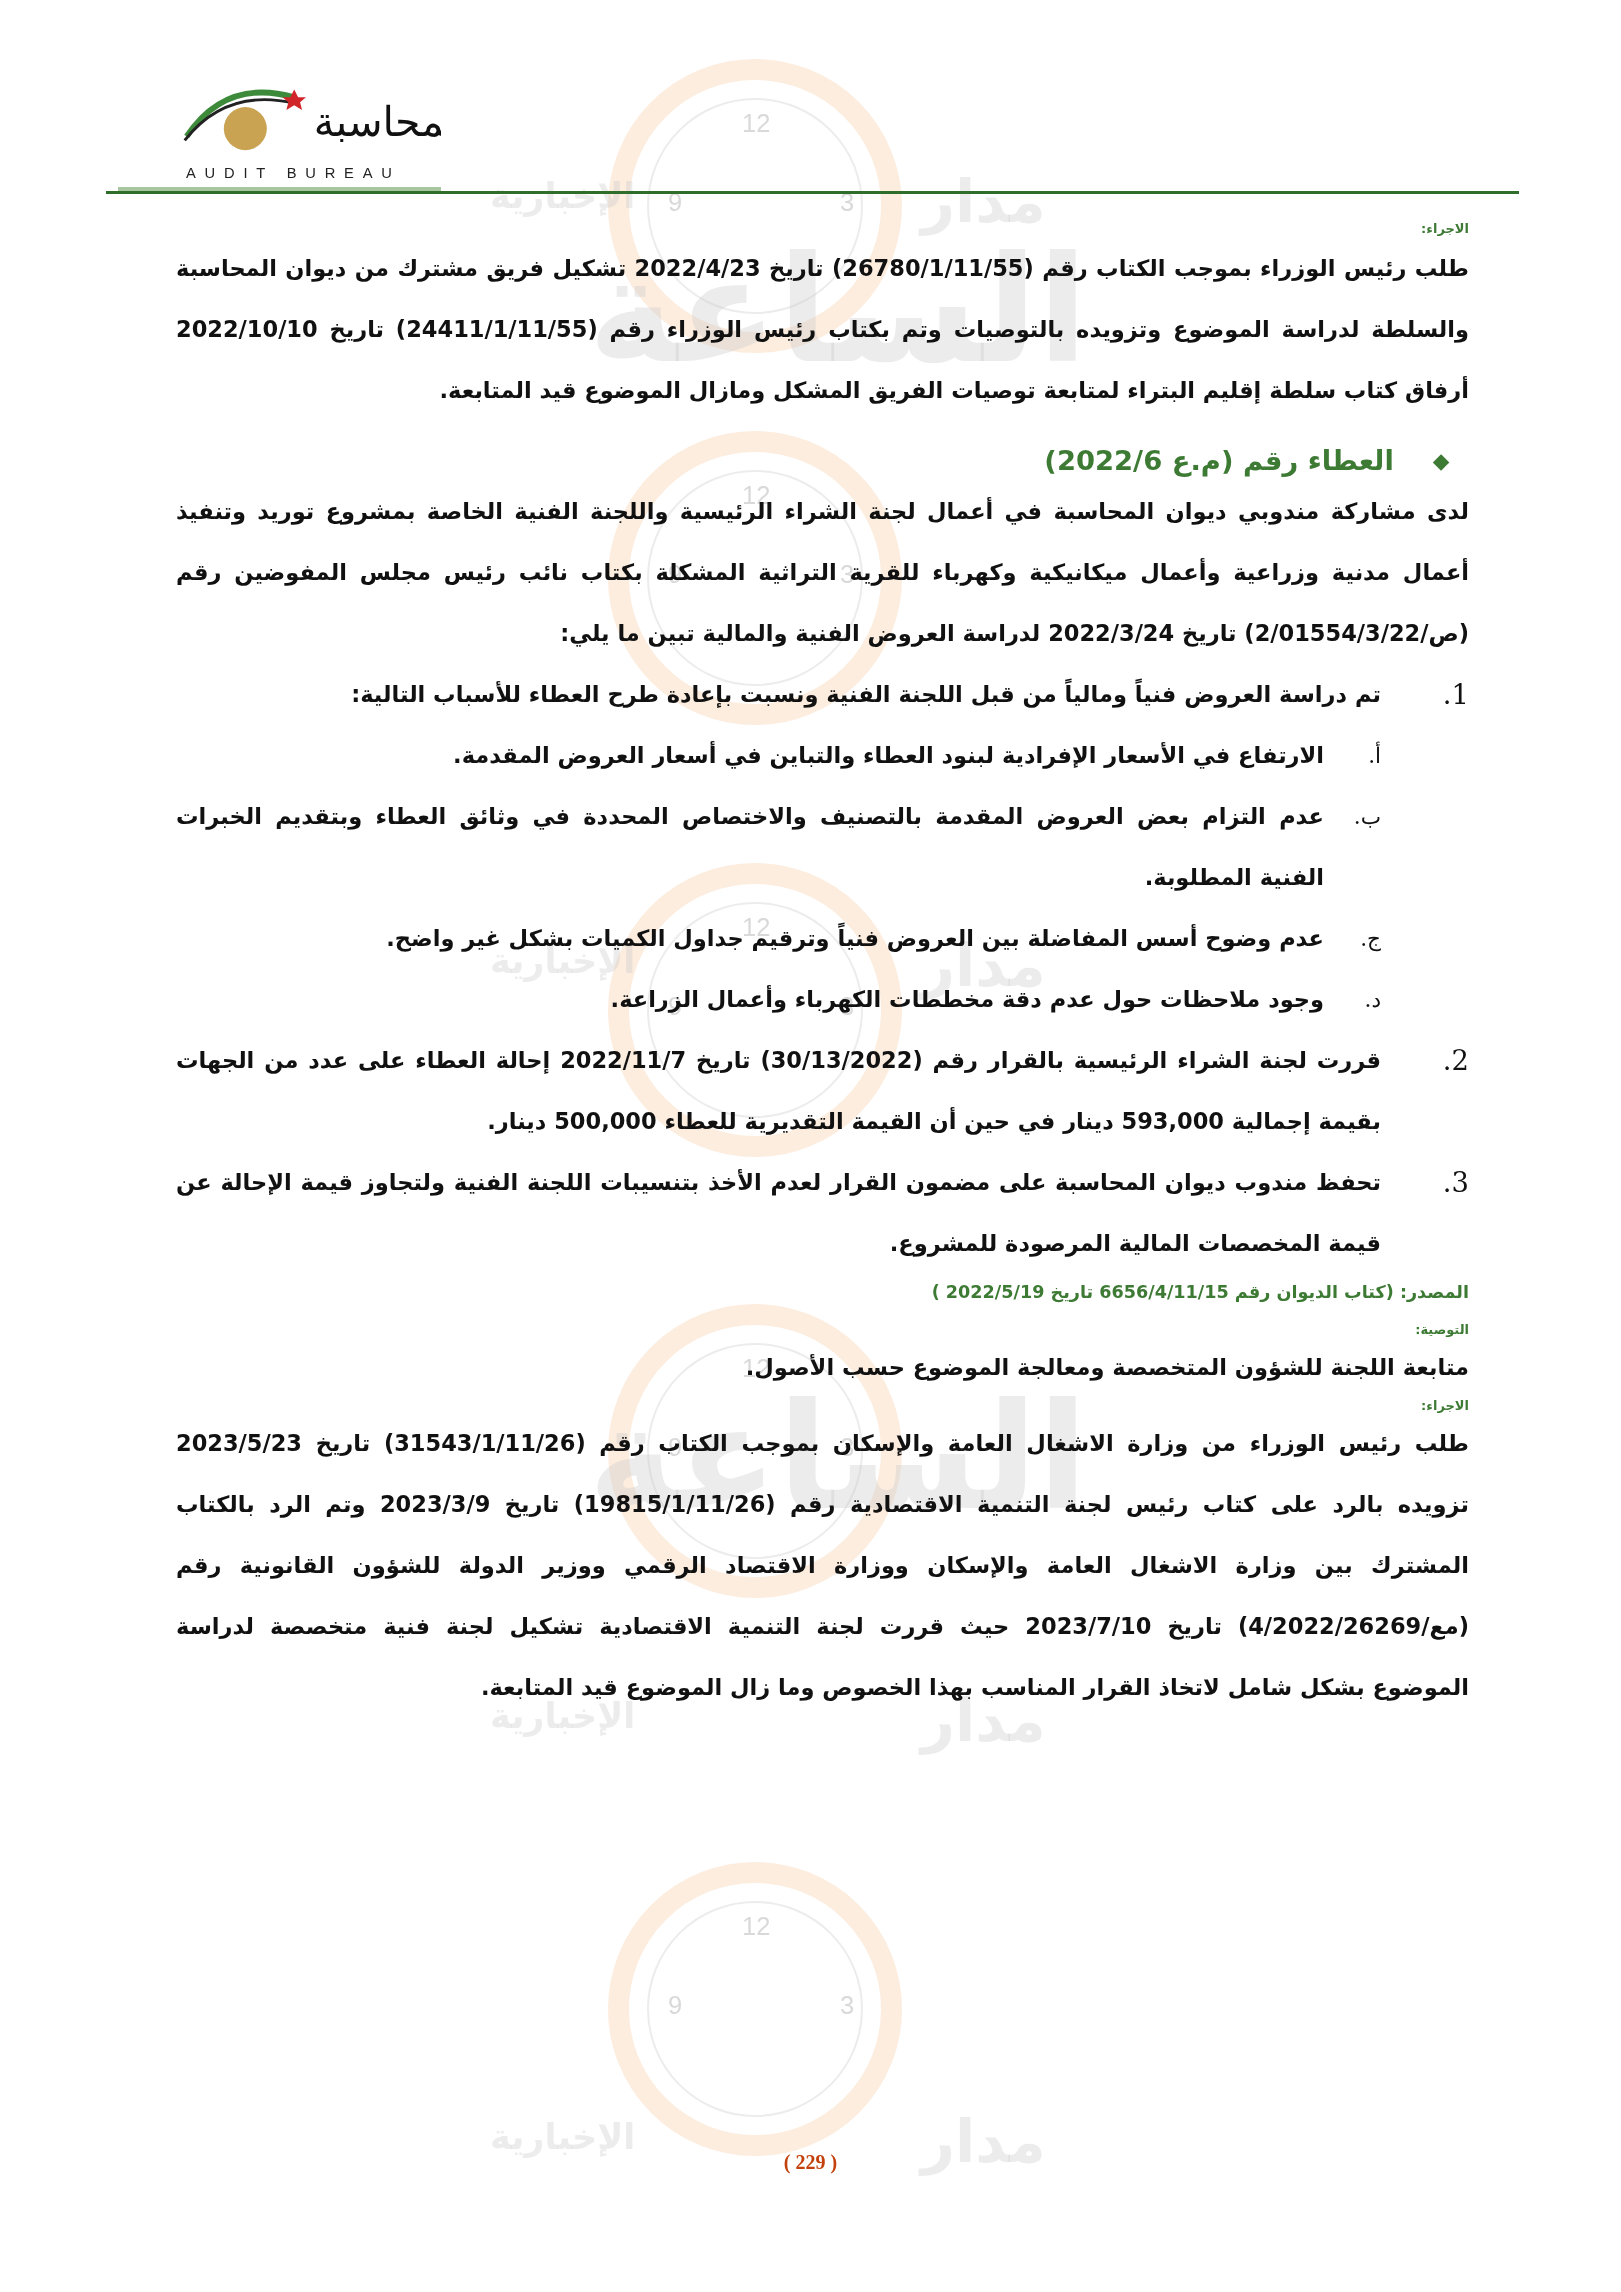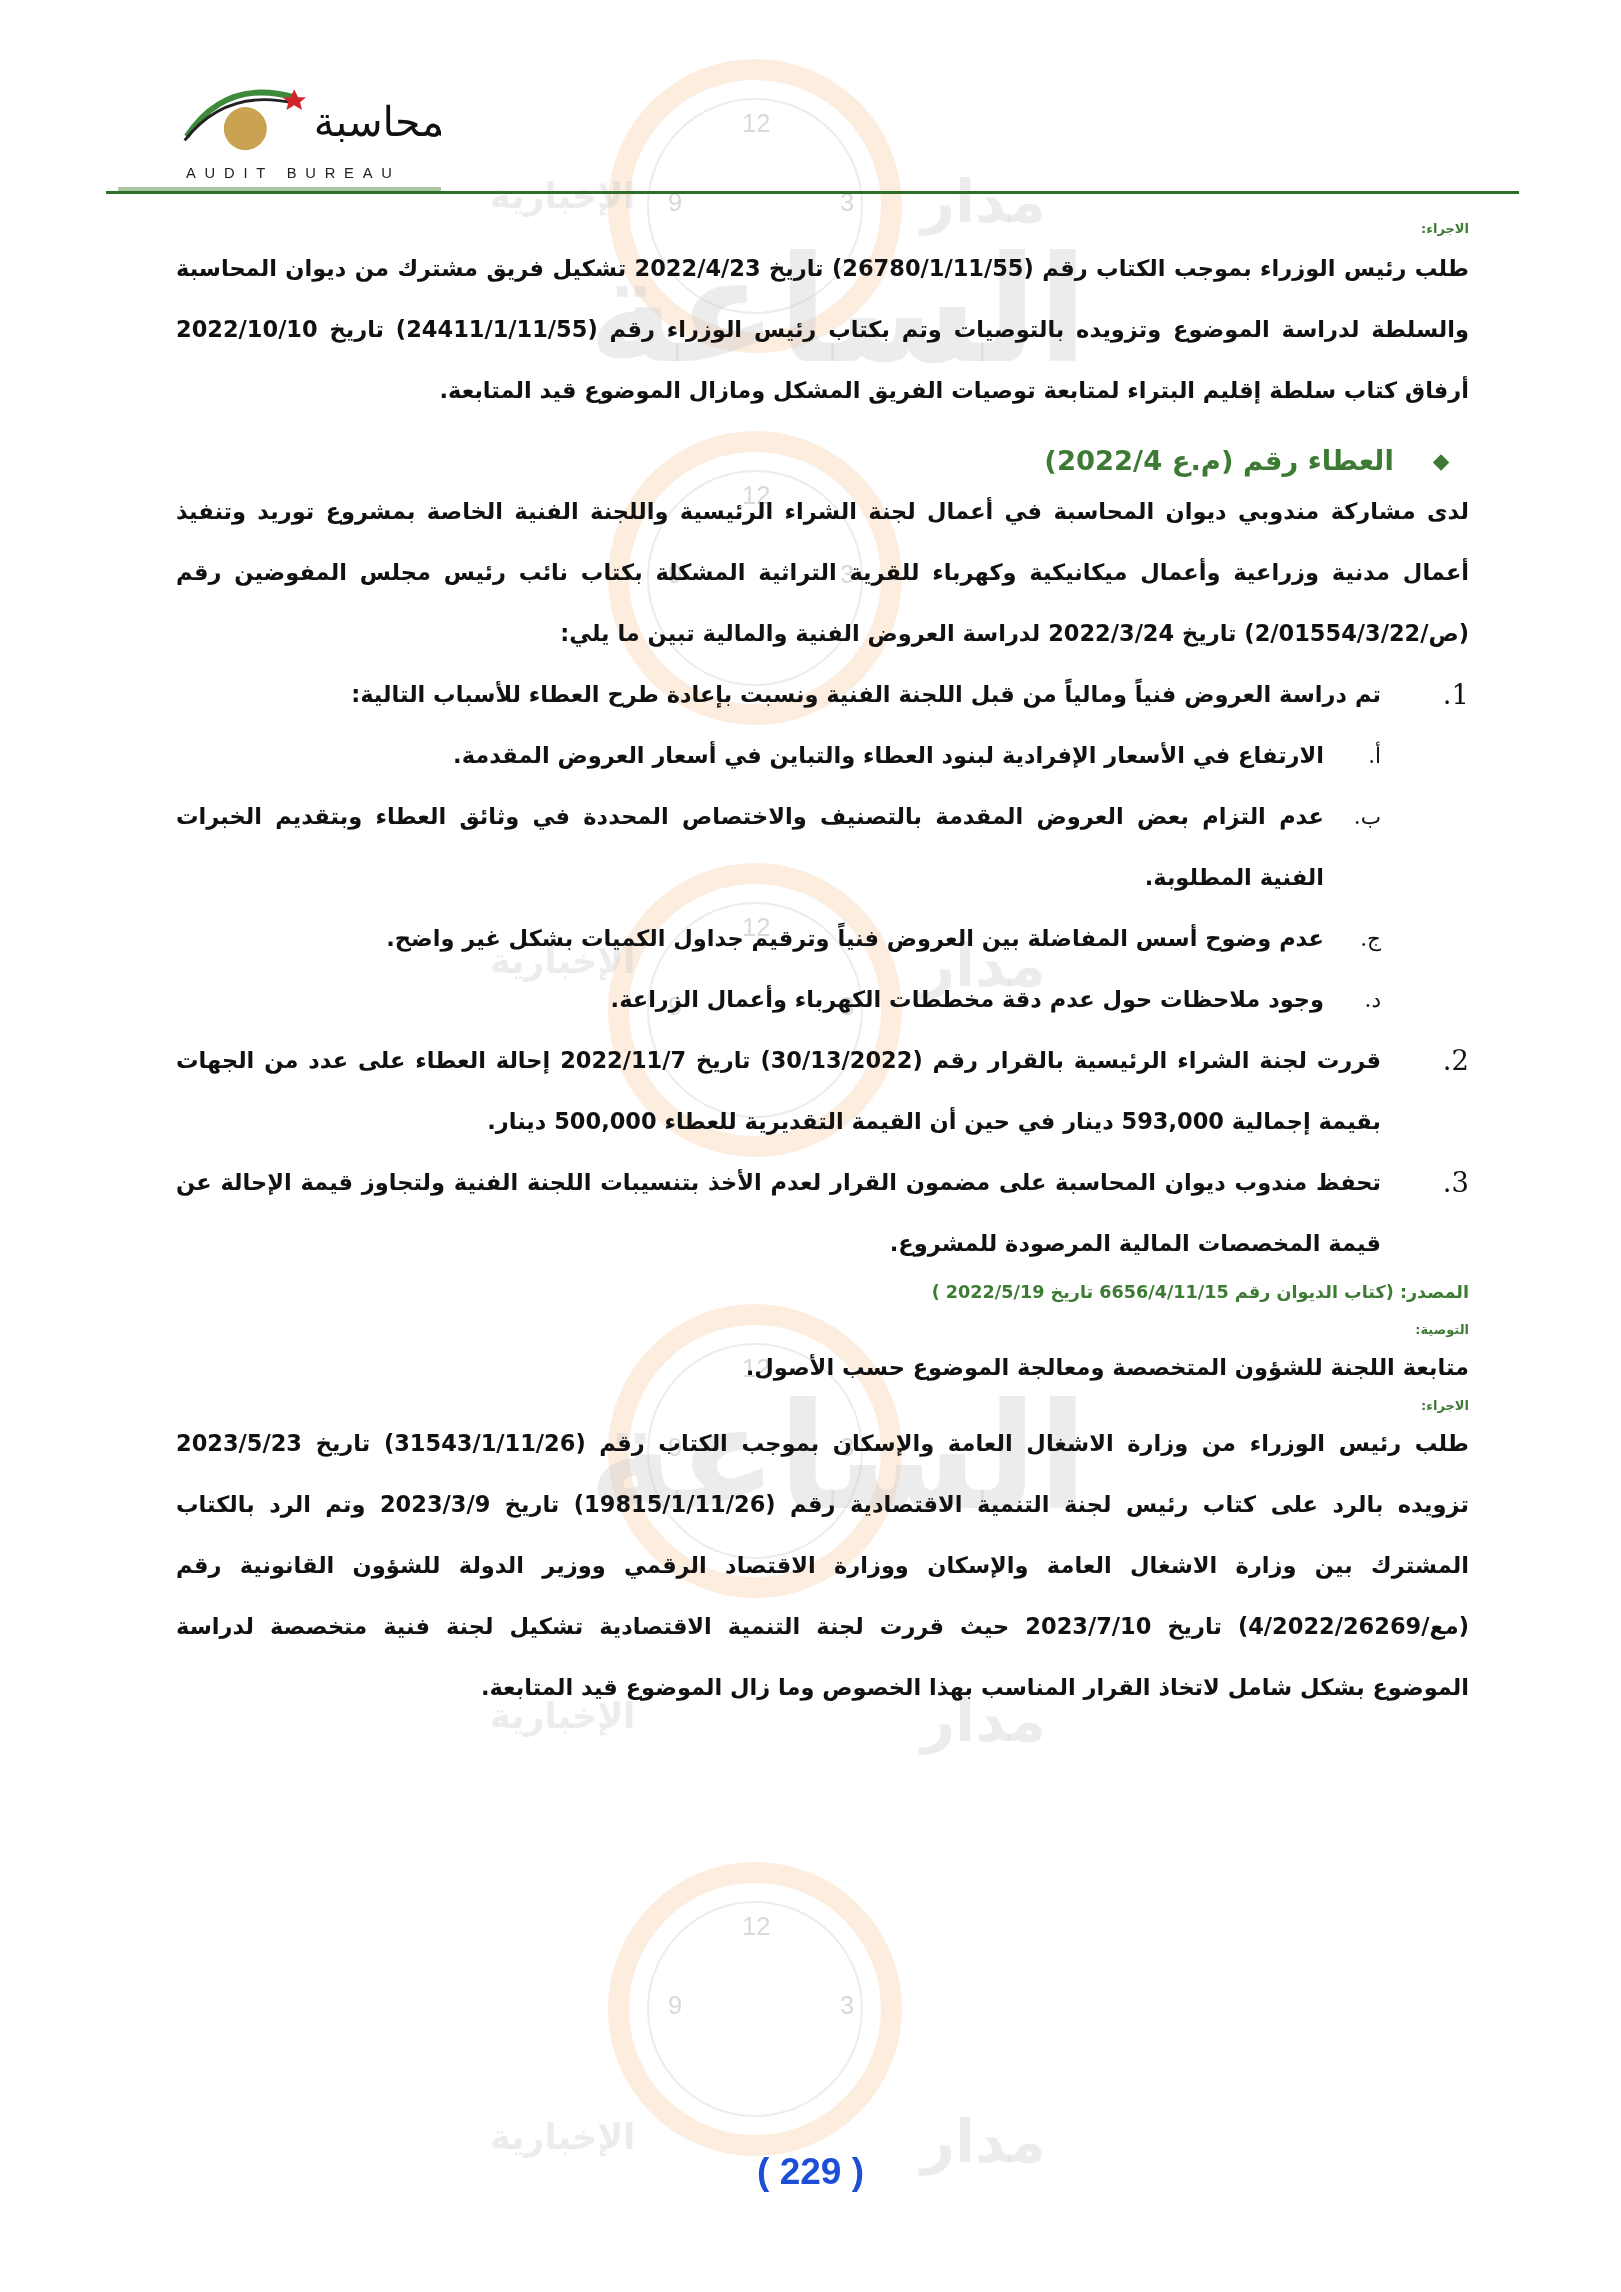--- a/index.html
+++ b/index.html
@@ -38,21 +38,21 @@
               margin: 23.5px 19.6px 5.9px 0; }
   .diamond { font-size: 21.6px; }
   ol.main { list-style: none; margin: 0; padding: 0; }
   ol.main > li { display: flex; align-items: flex-start; }
   .marker { width: 88px; flex: 0 0 88px; text-align: right; font-family: "DejaVu Serif", serif; font-size: 27.4px; line-height: 61px; }
   .sub { display: flex; align-items: flex-start; padding-right: 88px; }
   .sub .marker { width: 57px; flex: 0 0 57px; font-size: 21.6px; }
   .source { color: #3d7a34; font-weight: bold; font-size: 17.6px; margin: 7.8px 0 19.6px 0; text-align: left; direction: rtl; }
   .source-wrap { display: flex; justify-content: flex-end; direction: ltr; }
   .footer-page { position: absolute; left: 0; right: 0; top: 2151px; text-align: center; z-index: 1;
-                 font-family: Liberation Sans, sans-serif; font-weight: bold; font-size: 37px; color: #1d4ed8; direction: ltr; }
+                 font-family: Liberation Serif, serif; font-weight: bold; font-size: 20px; color: #c2410c; direction: ltr; }
 </style>
 </head>
 <body>
 
 <div class="wm wm-clock" style="left:608px; top:59px;">
   <div class="face"></div>
   <span class="n" style="left:113px; top:29px;">12</span>
   <span class="n" style="left:39px; top:108px;">9</span>
   <span class="n" style="left:211px; top:108px;">3</span>
 </div>
@@ -106,21 +106,21 @@
   <div class="header-rule"></div>
 </div>
 
 <div class="content">
 
   <h3 class="lbl">الاجراء:</h3>
   <p class="body" style="margin-top:2px;">طلب رئيس الوزراء بموجب الكتاب رقم (26780/1/11/55) تاريخ 2022/4/23 تشكيل فريق مشترك من ديوان المحاسبة والسلطة لدراسة الموضوع وتزويده بالتوصيات وتم بكتاب رئيس الوزراء رقم (24411/1/11/55) تاريخ 2022/10/10 أرفاق كتاب سلطة إقليم البتراء لمتابعة توصيات الفريق المشكل ومازال الموضوع قيد المتابعة.</p>
 
   <div class="sec-head">
     <span class="diamond">◆</span>
-    <span>العطاء رقم (م.ع 2022/4)</span>
+    <span>العطاء رقم (م.ع 2022/6)</span>
   </div>
 
   <p class="body">لدى مشاركة مندوبي ديوان المحاسبة في أعمال لجنة الشراء الرئيسية واللجنة الفنية الخاصة بمشروع توريد وتنفيذ أعمال مدنية وزراعية وأعمال ميكانيكية وكهرباء للقرية التراثية المشكلة بكتاب نائب رئيس مجلس المفوضين رقم (ص/2/01554/3/22) تاريخ 2022/3/24 لدراسة العروض الفنية والمالية تبين ما يلي:</p>
 
   <ol class="main">
     <li>
       <span class="marker">1.</span>
       <div>
         <p class="body">تم دراسة العروض فنياً ومالياً من قبل اللجنة الفنية ونسبت بإعادة طرح العطاء للأسباب التالية:</p>
       </div>

